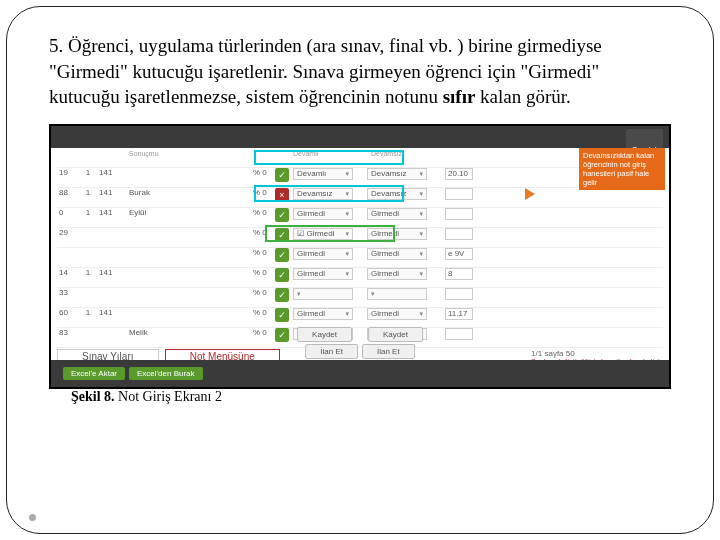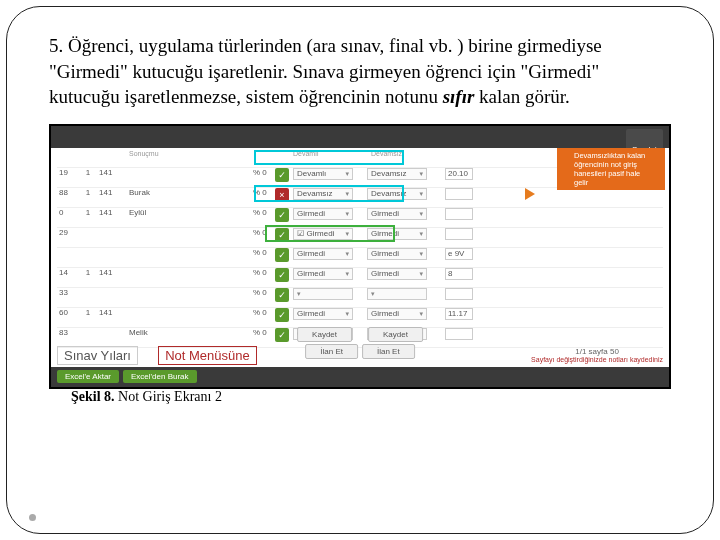--- a/index.html
+++ b/index.html
@@ -15,21 +15,21 @@
     border-radius: 34px;
     padding: 26px 42px 18px 42px;
   }
   .instruction {
     font-size: 19px;
     line-height: 1.35;
     color: #000;
     margin-bottom: 14px;
   }
   .instruction .num { color: #000; }
-  .instruction .bold { font-weight: bold; font-style: italic; }
+  .instruction .bold { font-weight: bold; }
   .shot {
     width: 100%;
     height: 265px;
     border: 2px solid #000;
     background: #fff;
     position: relative;
     overflow: hidden;
     font-family: Arial, sans-serif;
   }
   .topbar {
@@ -84,40 +84,40 @@
   .arrow {
     position: absolute; width:0; height:0;
     border-top: 6px solid transparent;
     border-bottom: 6px solid transparent;
     border-left: 10px solid #e67c1f;
   }
   .note {
     position: absolute;
     background: #e46a1a; color: #fff;
     font-size: 7.5px; line-height: 1.2;
-    padding: 3px 17px; width: 108px;
+    padding: 3px 4px; width: 86px;
     right: 4px; top: 0px;
   }
   .note span { display:block; }
   .btn-stack {
     position:absolute; left:50%; transform:translateX(-50%); bottom: 28px;
     display:flex; flex-direction:column; gap:2px; align-items:center;
   }
   .gbtn { border:1px solid #bbb; background:#f0f0f0; font-size:8px; color:#555; padding:2px 14px; border-radius:2px;}
   .footer-row {
     position:absolute; bottom:6px; left:6px; right:6px;
     display:flex; justify-content:space-between; align-items:center;
     font-size:8px; color:#666;
   }
-  .mini-tab { border:1px solid #ccc; padding:1px 6px; font-size:13px; color:#555; display:inline-block; margin-right:18px;}
+  .mini-tab { border:1px solid #ccc; padding:1px 24px; font-size:10px; color:#555; display:inline-block; margin-right:4px;}
   .mini-tab.red { border-color:#b02a2a; color:#b02a2a;}
   .gbar {
     position:absolute; bottom:0; left:0; right:0;
-    height: 20px; background:#3a3a3a;
-    display:flex; align-items:center; padding:0 6px; gap:4px;
+    height: 27px; background:#3a3a3a;
+    display:flex; align-items:center; padding:0 12px; gap:4px;
   }
   .gbar .gbtn2 { background:#5a9a2c; color:#fff; font-size:8px; padding:2px 8px; border-radius:2px;}
   .caption {
     margin-top: 0;
     font-size: 14px;
     color:#000;
     margin-left: 22px;
   }
   .caption .lbl { font-weight: bold; }
   .dot {
@@ -310,21 +310,21 @@
         <div class="gbtn">İlan Et</div>
         <div class="gbtn">İlan Et</div>
       </div>
     </div>
 
     <div class="footer-row" style="bottom:22px;">
       <div>
         <span class="mini-tab">Sınav Yıları</span>
         <span class="mini-tab red">Not Menüsüne</span>
       </div>
-      <div style="text-align:center">
+      <div style="text-align:left">
         <div>1/1 sayfa 50</div>
         <div style="font-size:7px;color:#b02a2a;">Sayfayı değiştirdiğinizde notları kaydediniz</div>
       </div>
     </div>
 
     <div class="gbar">
       <div class="gbtn2">Excel'e Aktar</div>
       <div class="gbtn2">Excel'den Burak</div>
     </div>
   </div>

